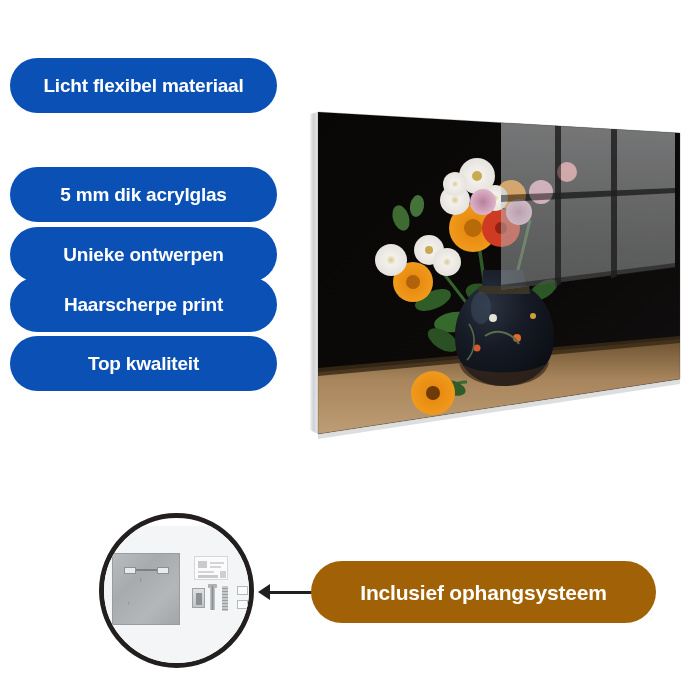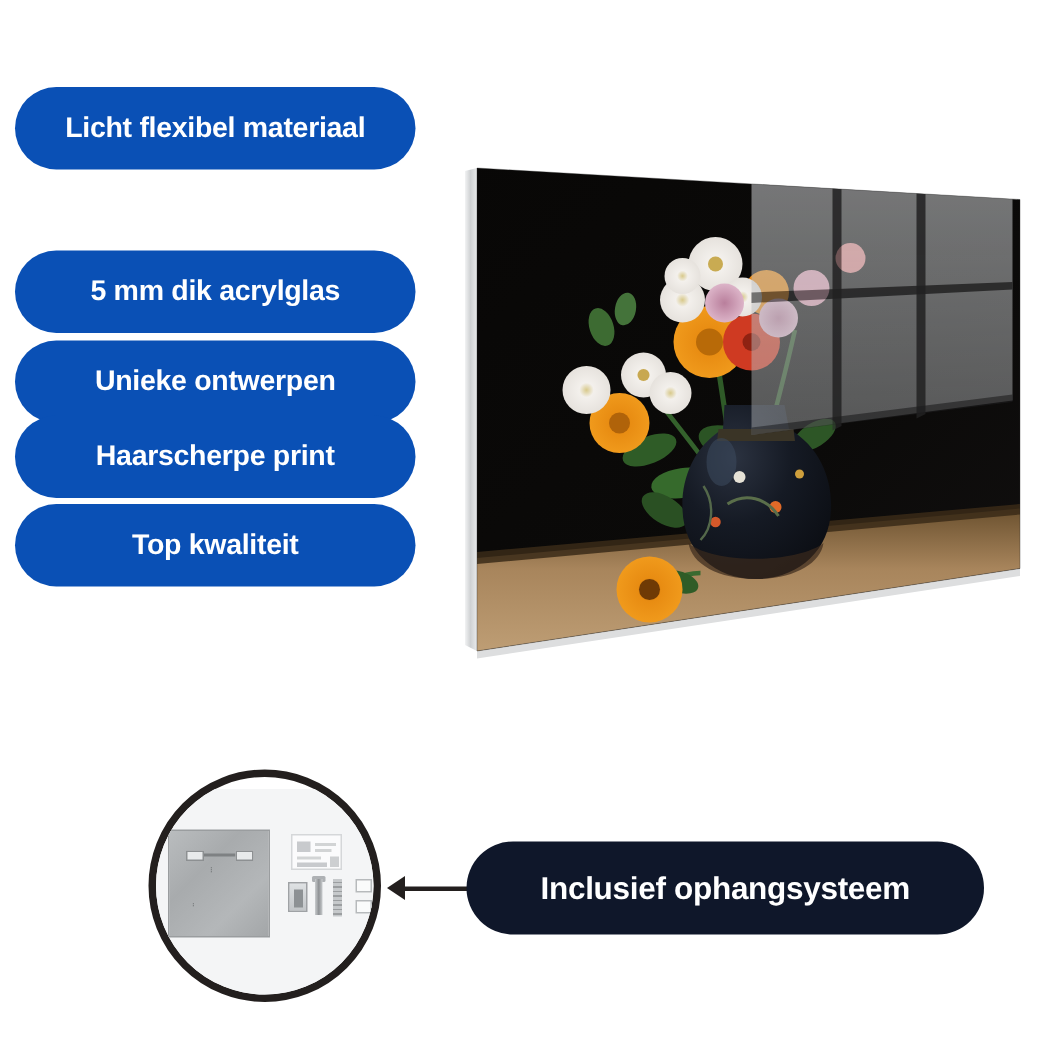--- a/index.html
+++ b/index.html
@@ -38,21 +38,21 @@
   .pill.p2{top:204px;margin-top:23px;}
   .pill.p3{top:277px;}
   .pill.p4{top:336px;}
   .pill.p5{top:423px;}
 
   .pill-cta{
     position:absolute;
     left:311px;top:561px;
     width:345px;height:62px;
     border-radius:31px;
-    background:#0f172a;
+    background:#a16207;
     display:flex;align-items:center;justify-content:center;
     box-sizing:border-box;
   }
   .pill-cta .pill-label{font-size:21px;}
 
   
   .arrow-line{
     position:absolute;
     left:264px;top:591px;
     width:52px;height:3px;

